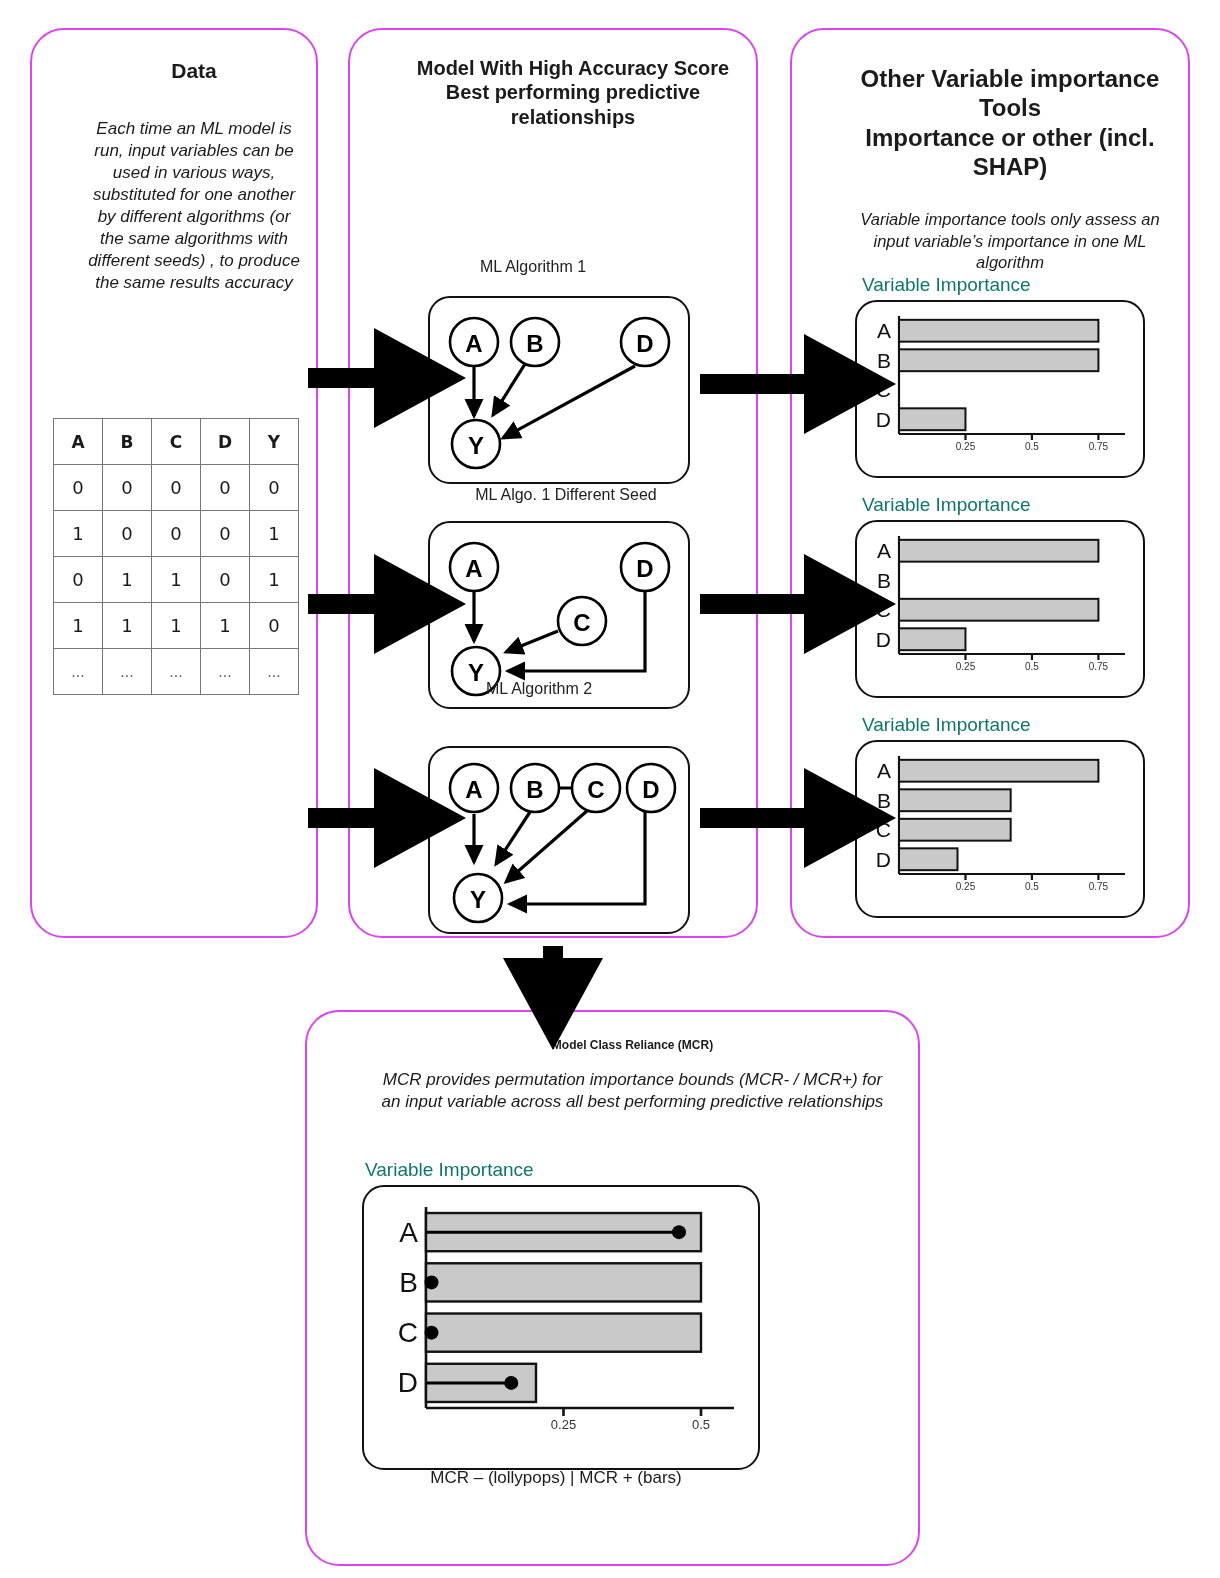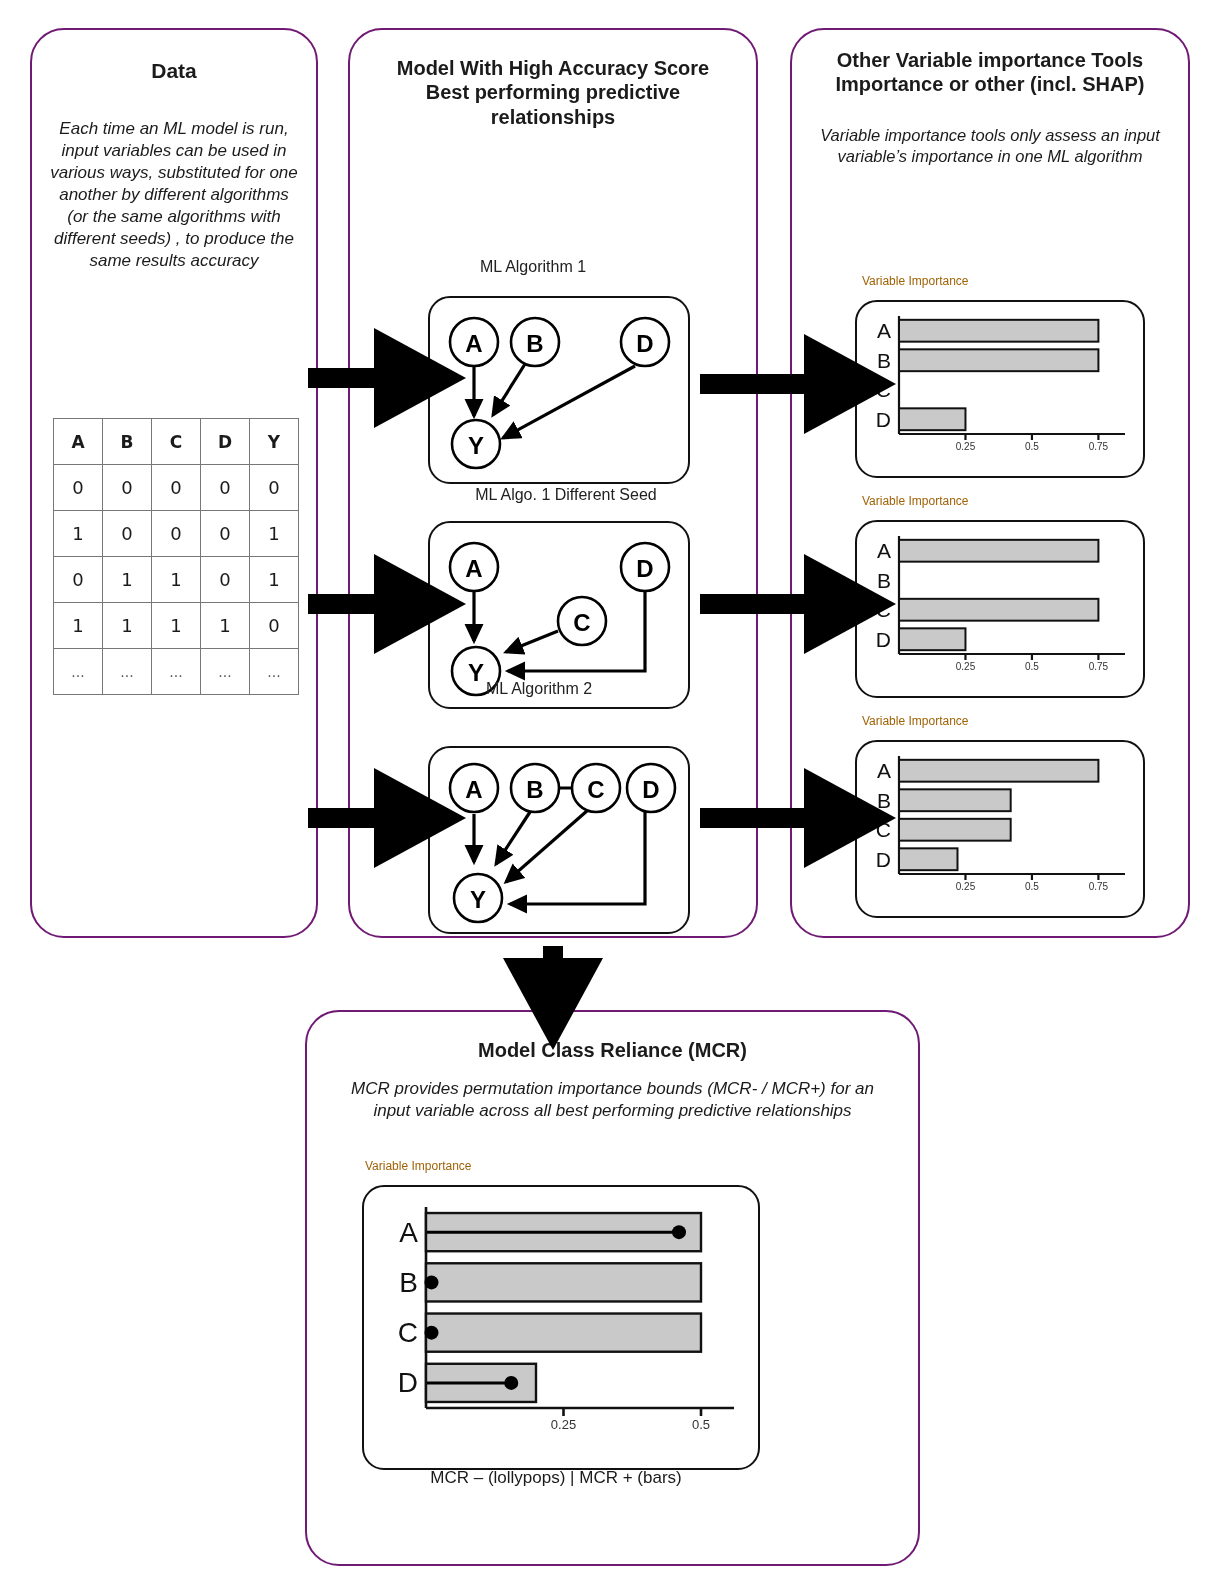--- a/index.html
+++ b/index.html
@@ -1,21 +1,21 @@
 <!DOCTYPE html>
 <html><head>
 <meta charset="utf-8">
 <style>
   html,body{margin:0;padding:0;background:#ffffff;}
   body{
     width:1220px;height:1578px;position:relative;overflow:hidden;
     font-family:"Liberation Sans", sans-serif;color:#1b1b1b;
   }
   .panel{
-    position:absolute;border:2px solid #701a75;border-radius:34px;background:#fff;box-sizing:border-box;
+    position:absolute;border:2px solid #d946ef;border-radius:34px;background:#fff;box-sizing:border-box;padding-left:40px;
   }
   .panel-title{
     font-weight:bold;text-align:center;line-height:1.22;
   }
   .panel-sub{
     font-style:italic;text-align:center;line-height:1.3;
   }
 
   
   #col-data{left:30px;top:28px;width:288px;height:910px;}
@@ -41,31 +41,31 @@
   .algo-label{
     position:absolute;width:100%;text-align:center;font-size:16px;color:#222;
   }
   .dag-box{
     position:absolute;border:2px solid #111;border-radius:22px;background:#fff;box-sizing:border-box;
   }
   .dag-svg{position:absolute;left:0;top:0;}
 
   
   #col-tools{left:790px;top:28px;width:400px;height:910px;}
-  #col-tools .panel-title{font-size:20px;margin:18px 10px 0 10px;}
+  #col-tools .panel-title{font-size:24px;margin:34px 10px 0 10px;}
   #col-tools .panel-sub{font-size:16.5px;margin:28px 26px 0 26px;}
 
-  .vi-label{position:absolute;font-size:12px;color:#a16207;}
+  .vi-label{position:absolute;font-size:19px;color:#0f766e;}
   .chart-box{
     position:absolute;border:2px solid #111;border-radius:22px;background:#fff;box-sizing:border-box;
   }
 
   
   #col-mcr{left:305px;top:1010px;width:615px;height:556px;}
-  #col-mcr .panel-title{font-size:20px;margin-top:26px;}
+  #col-mcr .panel-title{font-size:12px;margin-top:26px;}
   #col-mcr .panel-sub{font-size:17px;margin:16px 28px 0 28px;}
   .mcr-caption{
     position:absolute;width:100%;text-align:center;font-size:17px;color:#1b1b1b;
   }
 
   
   .arrow{position:absolute;}
 </style>
 </head>
 <body>

